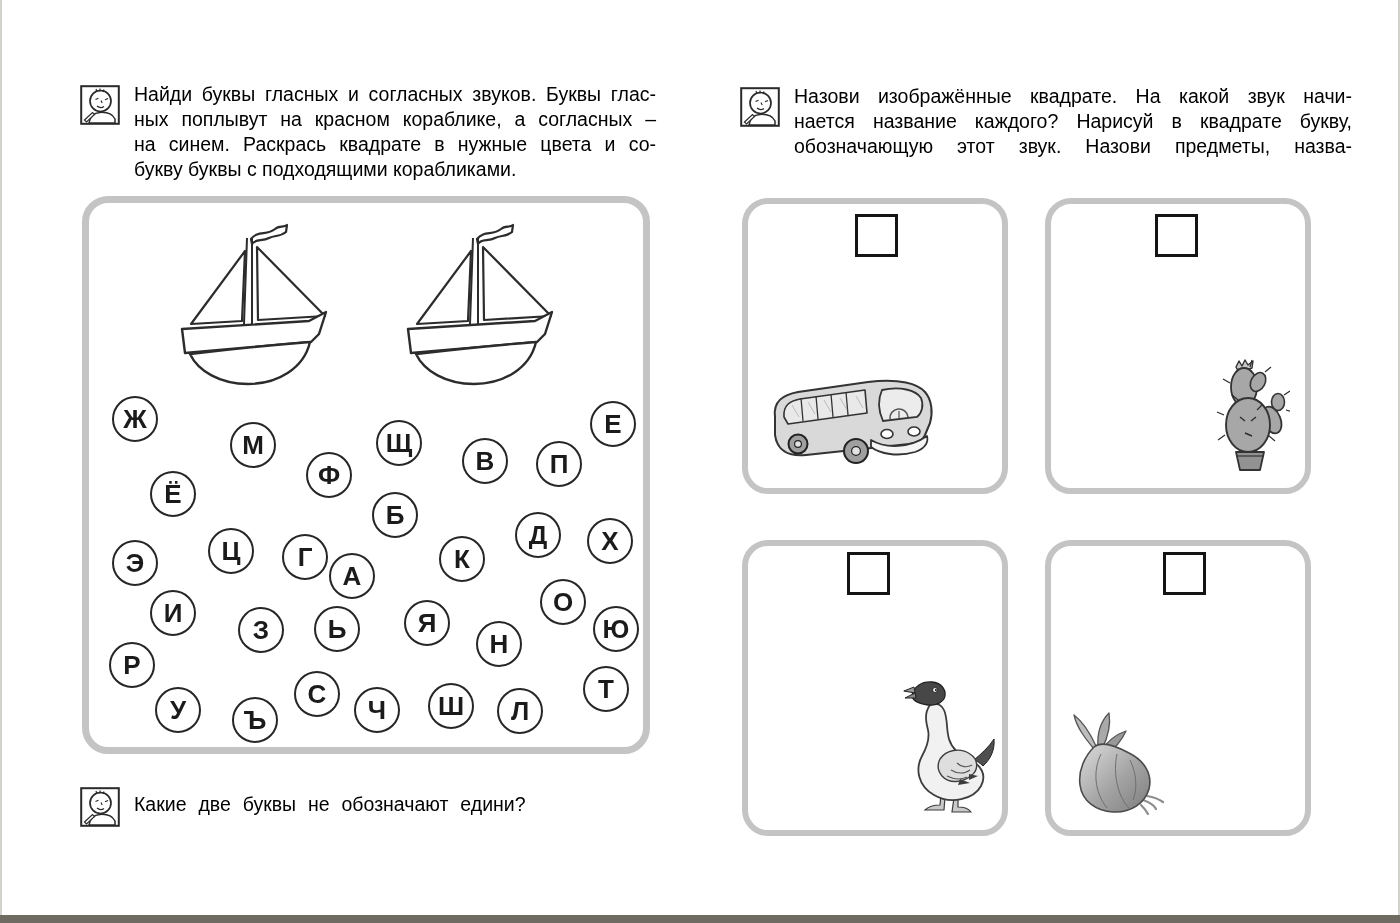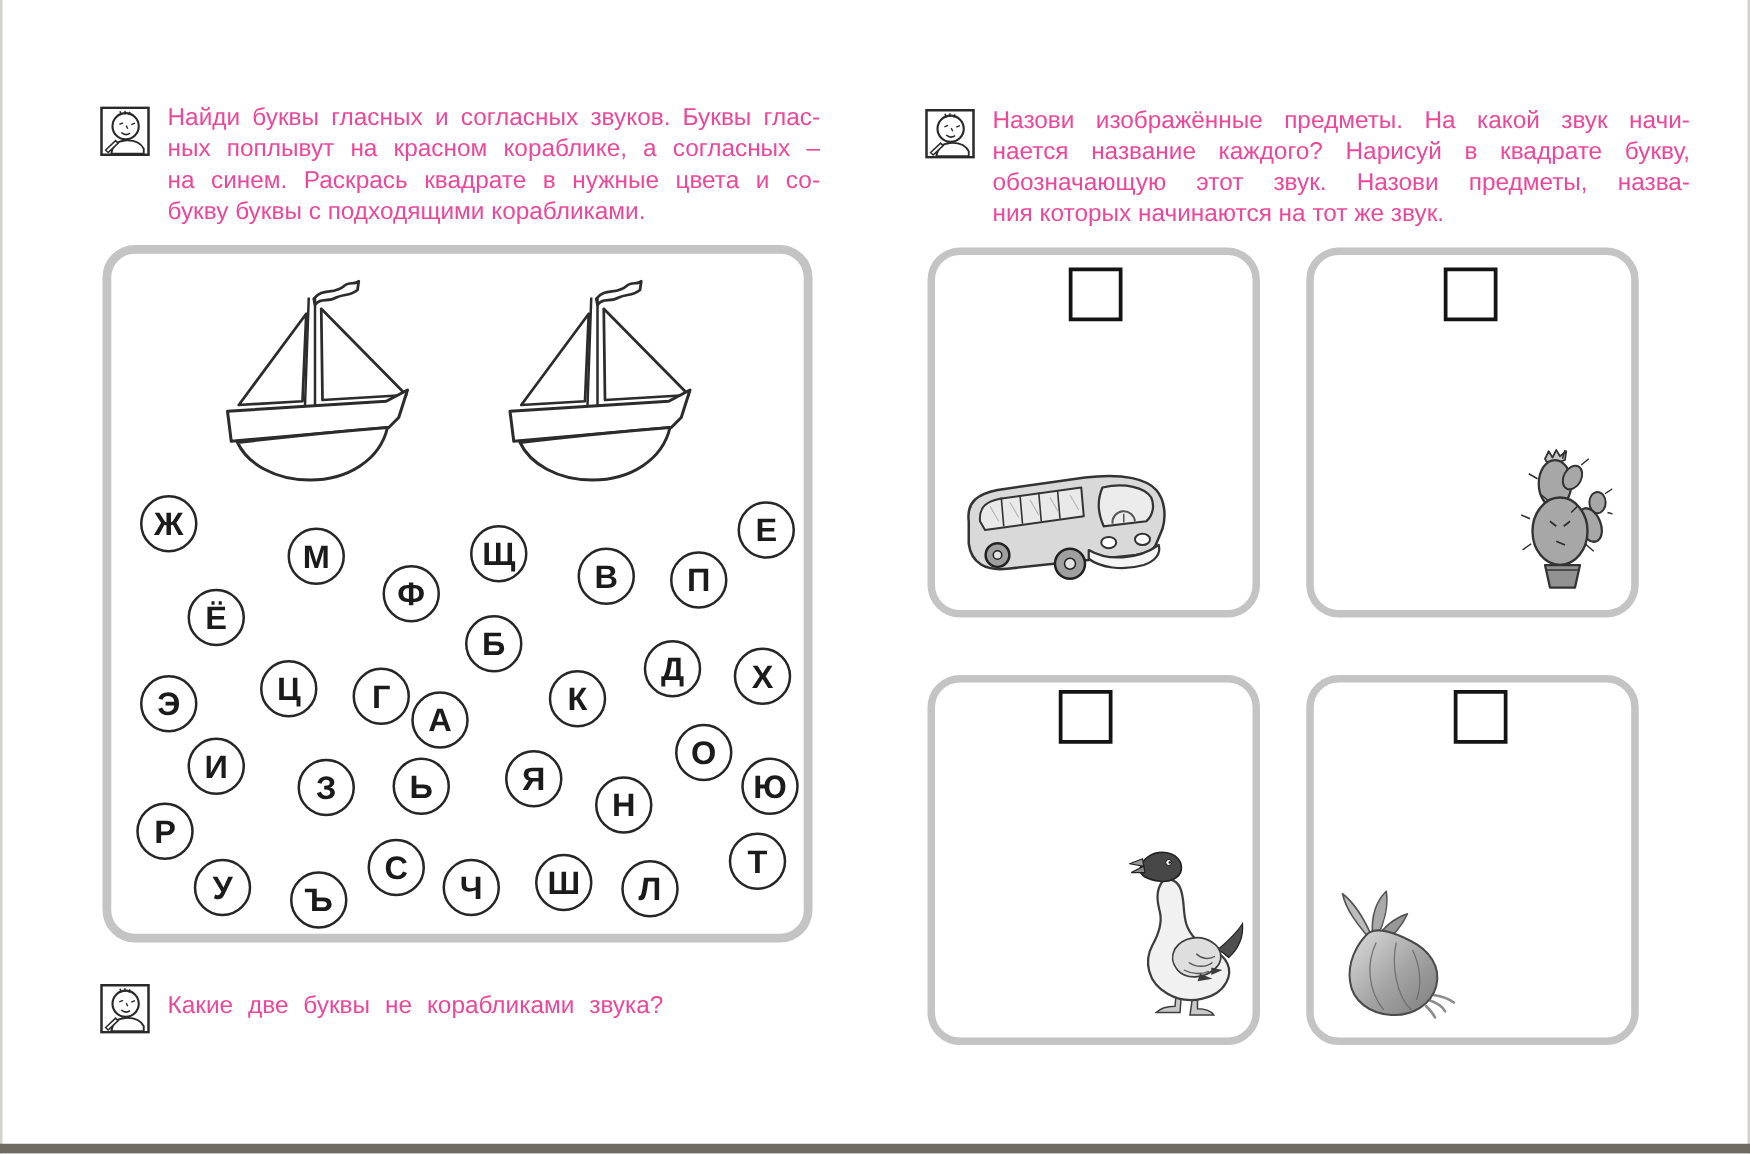--- a/index.html
+++ b/index.html
@@ -9,21 +9,21 @@
   }
   .edge-line { position:absolute; top:0; width:2px; height:100%; background:#d4d2cd; }
   .edge-line.left { left:0; }
   .edge-line.right { right:0; }
   .bottom-strip { position:absolute; left:0; bottom:0; width:100%; height:8px; background:#6f6a62; }
 
   
   .instr { position:absolute; display:flex; align-items:flex-start; }
   .task-icon { width:40px; height:40px; flex:0 0 40px; margin-top:3px; }
   .task-icon svg { display:block; width:100%; height:100%; }
-  .instr-text { margin-left:14px; font-size:19.5px; line-height:25px; color:#ec4899; }
+  .instr-text { margin-left:14px; font-size:19.5px; line-height:25px; color:#000000; }
   #instr-task1 { left:80px; top:82px; }
   #instr-task1 .instr-text { width:522px; }
   #instr-task2 { left:740px; top:84px; }
   #instr-task2 .instr-text { width:558px; }
   #instr-question { left:80px; top:784px; }
   #instr-question .instr-text { width:480px; margin-top:8px; word-spacing:6.5px; }
   .jline { text-align:justify; text-align-last:justify; }
   .jline.last { text-align-last:left; }
 
   
@@ -101,24 +101,23 @@
         <circle cx="20.5" cy="16" r="10.5" fill="#fff" stroke="#2a2a2a" stroke-width="1.7"></circle>
         <path d="M17,7 L16,4 M20,6.5 L20,3.5 M23,7 L24,4.5" fill="none" stroke="#2a2a2a" stroke-width="1.2"></path>
         <path d="M15.5,14.5 l3,-1.2 M28,13.5 l-3,1.2" fill="none" stroke="#2a2a2a" stroke-width="1.2"></path>
         <path d="M21,15.5 l1.2,2.5" fill="none" stroke="#2a2a2a" stroke-width="1.1"></path>
         <path d="M17,21 q3.5,3 7,0.5" fill="none" stroke="#2a2a2a" stroke-width="1.3"></path>
         <path d="M9,38 C10,31 14,27.8 20,27.4 C28,26.9 33,30 35,34 L35,38 Z" fill="#fff" stroke="#2a2a2a" stroke-width="1.5"></path>
         <path d="M4.5,35 L12.5,27.5 L14.5,29.5 L6.5,37 Z" fill="#fff" stroke="#2a2a2a" stroke-width="1.2"></path>
       </svg>
     </div>
     <div class="instr-text">
-      <div class="jline">Назови изображённые предметы. На какой звук начи-</div>
+      <div class="jline">Назови изображённые квадрате. На какой звук начи-</div>
       <div class="jline">нается название каждого? Нарисуй в квадрате букву,</div>
       <div class="jline">обозначающую этот звук. Назови предметы, назва-</div>
-      <div class="jline last">ния которых начинаются на тот же звук.</div>
     </div>
   </div>
 
   <div class="board" id="letters-board">
     <div class="boat" id="boat-left">
       <svg viewBox="0 0 165 168">
         <g fill="#fff" stroke="#2c2c2c" stroke-width="2.2" stroke-linejoin="round">
           <path d="M80,20 C87,11 96,17 104,10 C108,6 113,9 116,6 L115,13 C109,18 104,16 98,19 C91,23 85,19 81,25 Z"></path>
           <path d="M74,32 L71,102 L20,105 Z"></path>
           <path d="M86,28 L154,97 L87,101 Z"></path>
@@ -185,21 +184,21 @@
         <rect x="1.2" y="1.2" width="37.6" height="37.6" fill="#fff" stroke="#2a2a2a" stroke-width="2"></rect>
         <circle cx="20.5" cy="16" r="10.5" fill="#fff" stroke="#2a2a2a" stroke-width="1.7"></circle>
         <path d="M17,7 L16,4 M20,6.5 L20,3.5 M23,7 L24,4.5" fill="none" stroke="#2a2a2a" stroke-width="1.2"></path>
         <path d="M15.5,14.5 l3,-1.2 M28,13.5 l-3,1.2" fill="none" stroke="#2a2a2a" stroke-width="1.2"></path>
         <path d="M21,15.5 l1.2,2.5" fill="none" stroke="#2a2a2a" stroke-width="1.1"></path>
         <path d="M17,21 q3.5,3 7,0.5" fill="none" stroke="#2a2a2a" stroke-width="1.3"></path>
         <path d="M9,38 C10,31 14,27.8 20,27.4 C28,26.9 33,30 35,34 L35,38 Z" fill="#fff" stroke="#2a2a2a" stroke-width="1.5"></path>
         <path d="M4.5,35 L12.5,27.5 L14.5,29.5 L6.5,37 Z" fill="#fff" stroke="#2a2a2a" stroke-width="1.2"></path>
       </svg>
     </div>
-    <div class="instr-text">Какие две буквы не корабликами звука?</div>
+    <div class="instr-text">Какие две буквы не обозначают едини?</div>
   </div>
 
   <div class="card" id="card-bus">
     <div class="answer-square"></div>
     <div class="drawing" id="bus-drawing">
       <svg viewBox="0 0 170 88">
         <path d="M7,40 C5,24 15,18 30,15 L100,5 C132,1 150,7 157,15 C164,23 165,36 162,46 L157,58 C155,64 148,66 141,67 L38,78 C20,80 9,73 7,58 Z" fill="#d9d9d9" stroke="#333" stroke-width="2" stroke-linejoin="round"></path>
         <path d="M16,40 C15,28 22,24 32,22 L97,13 L99,36 L20,47 Z" fill="#e9e9e9" stroke="#333" stroke-width="1.6" stroke-linejoin="round"></path>
         <path d="M33,21 L35,44 M48,19 L50,42 M63,17 L65,40 M78,15 L80,38" fill="none" stroke="#333" stroke-width="1.3"></path>
         <path d="M24,28 l7,12 M40,25 l7,12 M56,23 l7,12 M72,21 l7,12 M88,19 l7,12" fill="none" stroke="#b5b5b5" stroke-width="0.9"></path>

